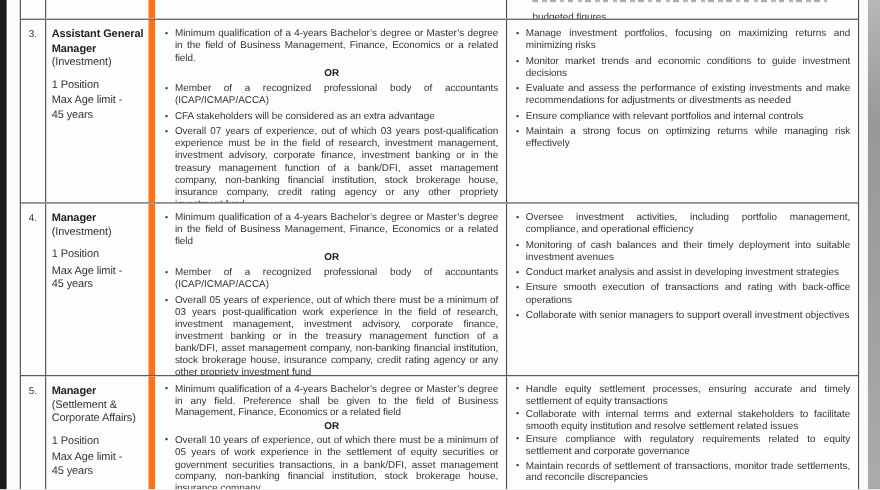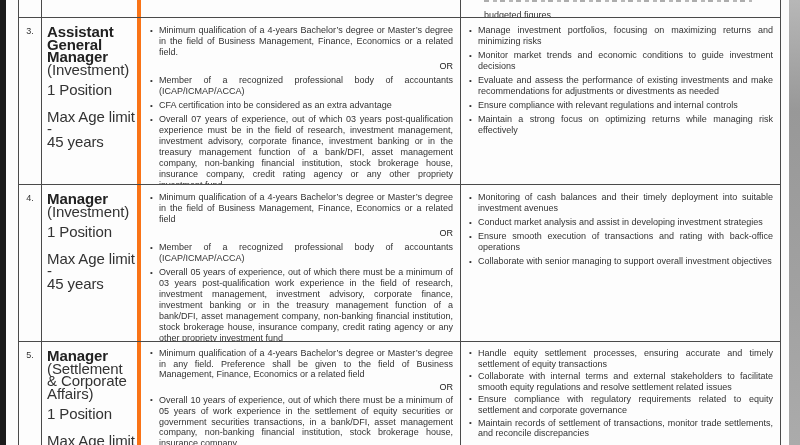--- a/index.html
+++ b/index.html
@@ -16,31 +16,31 @@
     display:flex;flex-direction:column;box-sizing:border-box;
   }
   .row{display:flex;box-sizing:border-box;border-bottom:1px solid #4a4a4a;overflow:hidden;}
   .row-cont{height:18px;}
   .row-3{height:167px;}
   .row-4{height:157px;}
   .row-5{flex:1;border-bottom:none;}
   .col{box-sizing:border-box;overflow:hidden;}
   .col-no{width:23px;border-right:1px solid #4a4a4a;padding-top:8px;text-align:center;
     font-size:9px;line-height:11px;}
-  .col-title{width:99px;border-right:4px solid #f97316;padding:8px 2px 0 5px;
-    font-size:15px;line-height:12.5px;letter-spacing:-0.1px;}
+  .col-title{width:99px;border-right:6px solid #f97316;padding:8px 2px 0 5px;
+    font-size:10px;line-height:12.5px;letter-spacing:-0.1px;}
   .col-qual{width:320px;border-right:1px solid #4a4a4a;padding:7px 7px 0 9px;}
   .col-resp{flex:1;padding:7px 7px 0 8px;}
   .col-qual,.col-resp{font-size:9px;line-height:11px;}
   .b{font-weight:700;color:#222;}
   .positions{margin-top:8px;}
-  .age{margin-top:14px;}
+  .age{margin-top:2px;}
   .bullet{position:relative;padding-left:9px;margin-bottom:3px;text-align:justify;}
   .bullet::before{content:"•";position:absolute;left:0;top:0;font-size:8px;}
-  .or{font-weight:400;color:#222;text-align:right;margin:0 0 3px 0;}
+  .or{font-weight:700;color:#222;text-align:center;margin:0 0 3px 0;}
   .tight .bullet{line-height:10.6px;margin-bottom:2px;}
   .tight.col-qual,.tight.col-resp{padding-top:6px;line-height:10.6px;}
   .cont-text{padding-left:15px;padding-top:3px;}
   .remnant{position:absolute;top:0;left:23px;width:268px;height:2px;
     background:repeating-linear-gradient(90deg,#8a8a8a 0 5px,transparent 5px 9px,#9a9a9a 9px 13px,transparent 13px 16px);
     opacity:.7;}
   .col-resp{position:relative;}
 </style>
 </head>
 <body>
@@ -70,28 +70,28 @@
         <div class="positions">1 Position</div>
         <div class="age">
           <div>Max Age limit -</div>
           <div>45 years</div>
         </div>
       </div>
       <div class="col col-qual">
         <div class="bullet">Minimum qualification of a 4-years Bachelor’s degree or Master’s degree in the field of Business Management, Finance, Economics or a related field.</div>
         <div class="or">OR</div>
         <div class="bullet">Member of a recognized professional body of accountants (ICAP/ICMAP/ACCA)</div>
-        <div class="bullet">CFA certification into be considered as an extra advantage</div>
+        <div class="bullet">CFA stakeholders will be considered as an extra advantage</div>
         <div class="bullet">Overall 07 years of experience, out of which 03 years post-qualification experience must be in the field of research, investment management, investment advisory, corporate finance, investment banking or in the treasury management function of a bank/DFI, asset management company, non-banking financial institution, stock brokerage house, insurance company, credit rating agency or any other propriety investment fund</div>
       </div>
       <div class="col col-resp">
         <div class="bullet">Manage investment portfolios, focusing on maximizing returns and minimizing risks</div>
         <div class="bullet">Monitor market trends and economic conditions to guide investment decisions</div>
         <div class="bullet">Evaluate and assess the performance of existing investments and make recommendations for adjustments or divestments as needed</div>
-        <div class="bullet">Ensure compliance with relevant regulations and internal controls</div>
+        <div class="bullet">Ensure compliance with relevant portfolios and internal controls</div>
         <div class="bullet">Maintain a strong focus on optimizing returns while managing risk effectively</div>
       </div>
     </div>
 
     <div class="row row-4">
       <div class="col col-no">
         <span>4.</span>
       </div>
       <div class="col col-title">
         <div><span class="b">Manager</span> <span>(Investment)</span></div>
@@ -101,24 +101,25 @@
           <div>45 years</div>
         </div>
       </div>
       <div class="col col-qual">
         <div class="bullet">Minimum qualification of a 4-years Bachelor’s degree or Master’s degree in the field of Business Management, Finance, Economics or a related field</div>
         <div class="or">OR</div>
         <div class="bullet">Member of a recognized professional body of accountants (ICAP/ICMAP/ACCA)</div>
         <div class="bullet">Overall 05 years of experience, out of which there must be a minimum of 03 years post-qualification work experience in the field of research, investment management, investment advisory, corporate finance, investment banking or in the treasury management function of a bank/DFI, asset management company, non-banking financial institution, stock brokerage house, insurance company, credit rating agency or any other propriety investment fund</div>
       </div>
       <div class="col col-resp">
+        <div class="bullet">Oversee investment activities, including portfolio management, compliance, and operational efficiency</div>
         <div class="bullet">Monitoring of cash balances and their timely deployment into suitable investment avenues</div>
         <div class="bullet">Conduct market analysis and assist in developing investment strategies</div>
         <div class="bullet">Ensure smooth execution of transactions and rating with back-office operations</div>
-        <div class="bullet">Collaborate with senior managing to support overall investment objectives</div>
+        <div class="bullet">Collaborate with senior managers to support overall investment objectives</div>
       </div>
     </div>
 
     <div class="row row-5">
       <div class="col col-no">
         <span>5.</span>
       </div>
       <div class="col col-title">
         <div><span class="b">Manager</span> <span>(Settlement &amp; Corporate Affairs)</span></div>
         <div class="positions">1 Position</div>
@@ -127,20 +128,20 @@
           <div>45 years</div>
         </div>
       </div>
       <div class="col col-qual tight">
         <div class="bullet">Minimum qualification of a 4-years Bachelor’s degree or Master’s degree in any field. Preference shall be given to the field of Business Management, Finance, Economics or a related field</div>
         <div class="or">OR</div>
         <div class="bullet">Overall 10 years of experience, out of which there must be a minimum of 05 years of work experience in the settlement of equity securities or government securities transactions, in a bank/DFI, asset management company, non-banking financial institution, stock brokerage house, insurance company</div>
       </div>
       <div class="col col-resp tight">
         <div class="bullet">Handle equity settlement processes, ensuring accurate and timely settlement of equity transactions</div>
-        <div class="bullet">Collaborate with internal terms and external stakeholders to facilitate smooth equity regulations and resolve settlement related issues</div>
+        <div class="bullet">Collaborate with internal terms and external stakeholders to facilitate smooth equity institution and resolve settlement related issues</div>
         <div class="bullet">Ensure compliance with regulatory requirements related to equity settlement and corporate governance</div>
         <div class="bullet">Maintain records of settlement of transactions, monitor trade settlements, and reconcile discrepancies</div>
       </div>
     </div>
 
   </div>
 </div>
 
 </body></html>

